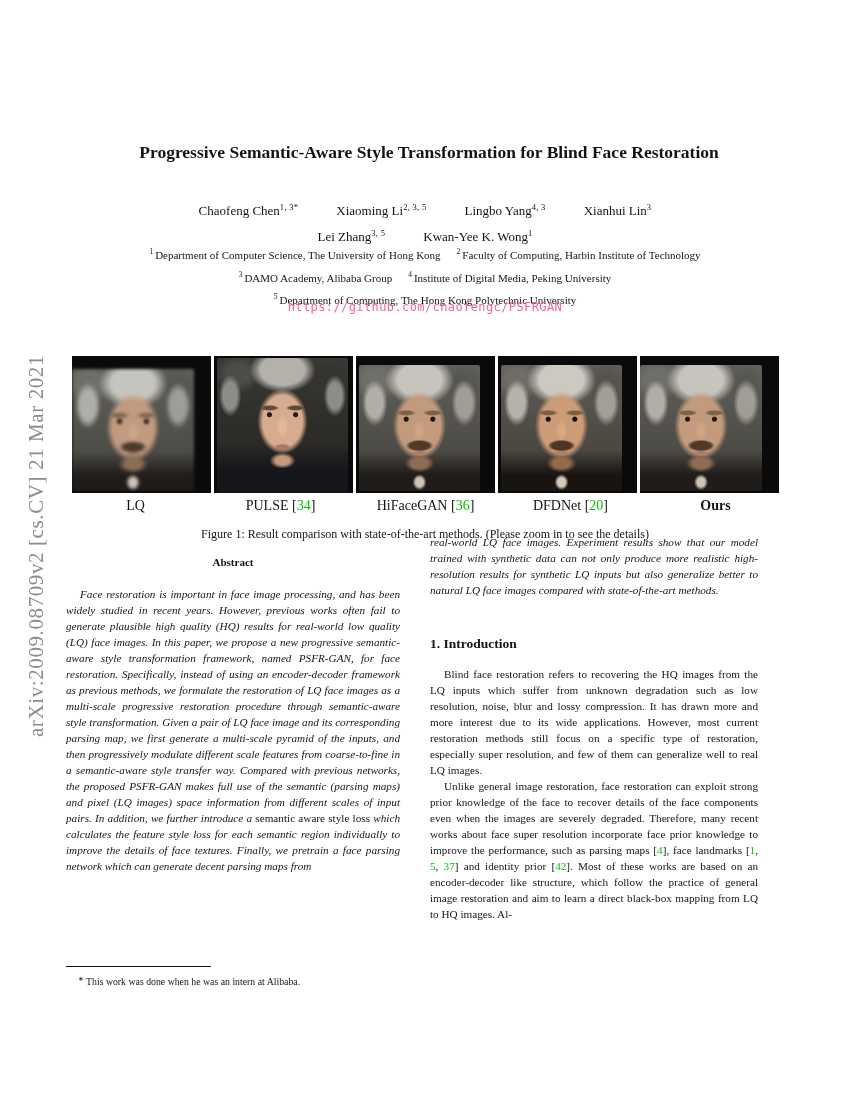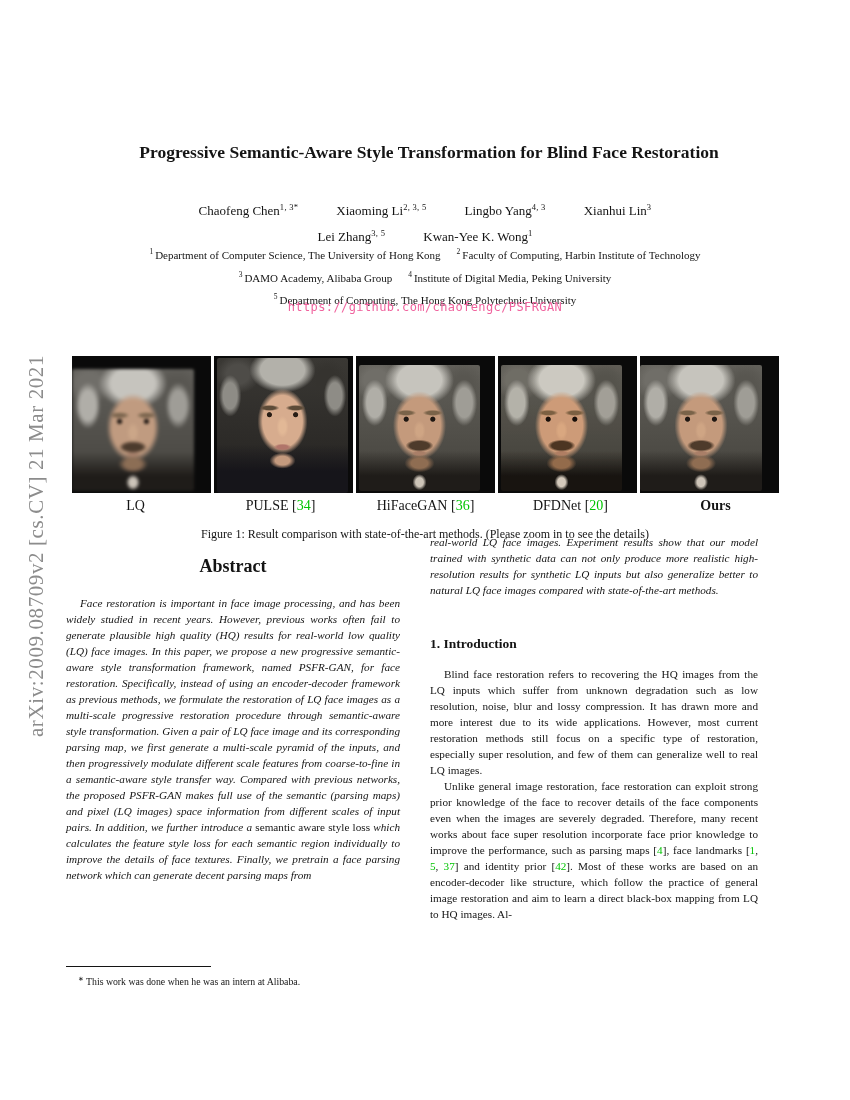--- a/index.html
+++ b/index.html
@@ -101,21 +101,21 @@
   .figure-labels .label-cell{flex:1;text-align:center;}
   .figure-caption{
     position:absolute;top:527px;left:0;right:0;
     text-align:center;font-size:12px;
   }
   
   .col{position:absolute;text-align:justify;}
   .col-left{left:66px;top:556px;width:334px;}
   .col-right{left:430px;top:534px;width:328px;}
   .abstract-heading{
-    text-align:center;font-size:18px;font-weight:bold;
+    text-align:center;font-size:11px;font-weight:bold;
     margin:0 0 18px 0;
   }
   .body-text{
     font-size:11.2px;line-height:16px;margin:0;
     text-indent:14px;
   }
   .italic{font-style:italic;}
   .section-heading{
     font-size:13.5px;font-weight:bold;text-align:left;
     margin:38px 0 14px 0;

